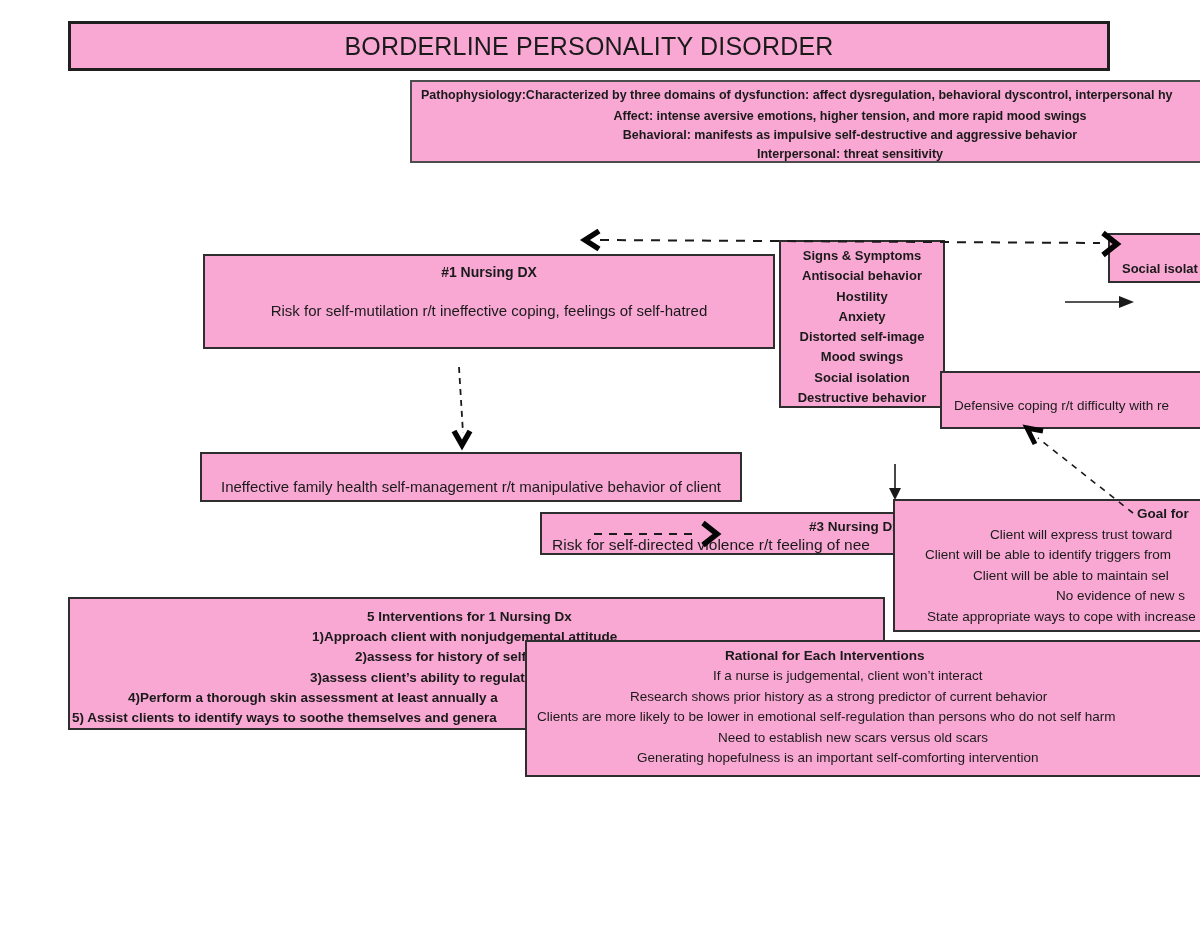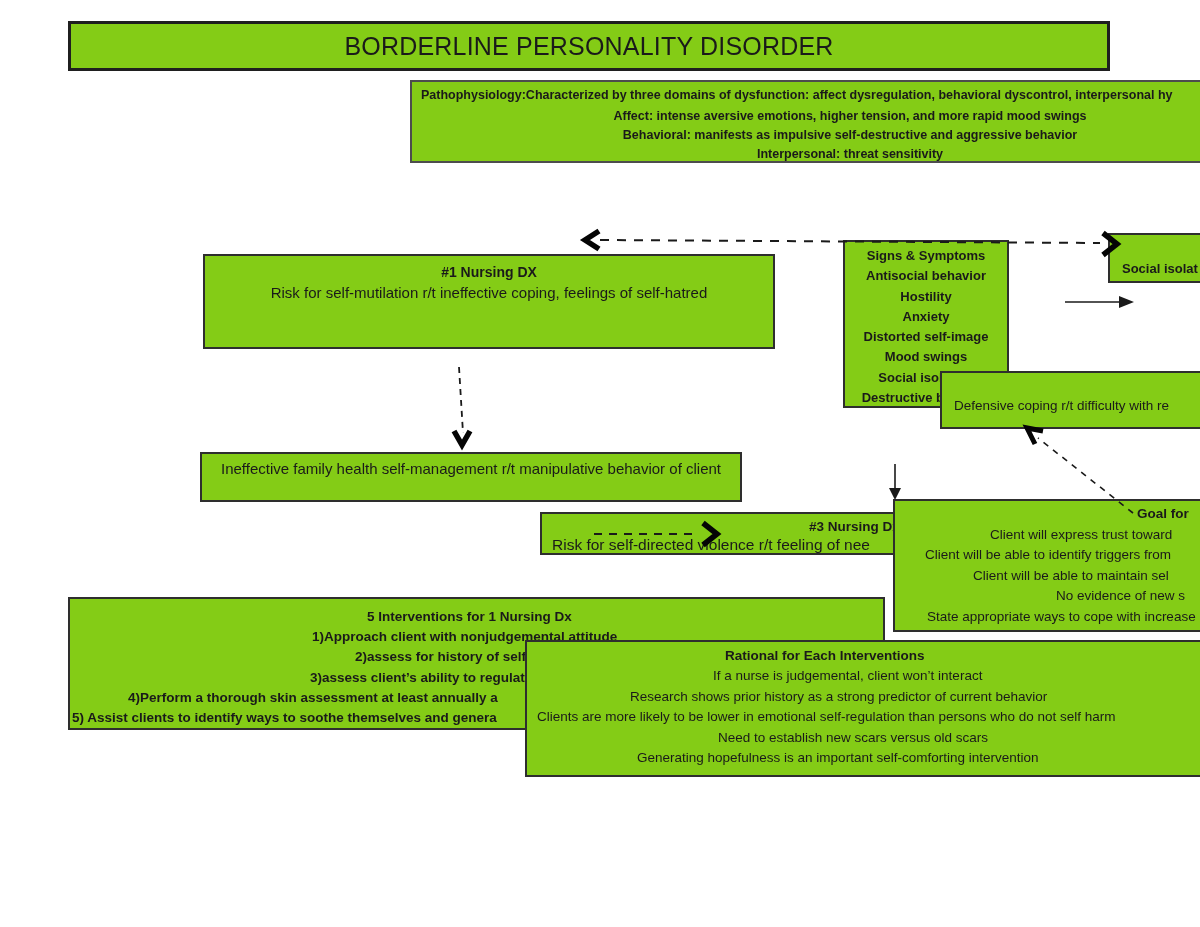--- a/index.html
+++ b/index.html
@@ -1,36 +1,36 @@
 <!DOCTYPE html>
 <html><head>
 <meta charset="utf-8">
 <style>
   html,body{margin:0;padding:0;background:#fff;}
   .page{position:relative;width:1200px;height:927px;background:#ffffff;overflow:hidden;
         font-family:"Liberation Sans","DejaVu Sans",sans-serif;color:#1a1a1a;}
-  .box{position:absolute;background:#84cc16;border:2px solid #2e2e2e;box-sizing:border-box;}
+  .box{position:absolute;background:#f9a8d4;border:2px solid #2e2e2e;box-sizing:border-box;}
   .abs{position:absolute;white-space:nowrap;}
   .b{font-weight:bold;}
   .ctr{text-align:center;}
 
   .title-box{left:68px;top:21px;width:1042px;height:50px;border-width:3px;border-color:#1f1f1f;
              display:flex;align-items:center;justify-content:center;}
   .title-box span{font-size:25px;letter-spacing:.2px;}
 
   .patho-box{left:410px;top:80px;width:880px;height:83px;border-color:#4d4d4d;font-size:12.5px;}
   .patho-box .abs{font-weight:bold;}
   .patho-rest{margin-top:25px;font-weight:bold;line-height:19px;}
 
   .n1-box{left:203px;top:254px;width:572px;height:95px;padding-top:6px;}
   .n2-box{left:200px;top:452px;width:542px;height:50px;padding-top:4px;}
   .nx-head{font-size:14px;font-weight:bold;line-height:20px;}
-  .nx-body{font-size:15px;line-height:21px;}
+  .nx-body{font-size:15px;line-height:21px;margin-top:18px;}
 
-  .signs-box{left:843px;top:240px;width:166px;height:168px;padding-top:4px;
+  .signs-box{left:779px;top:240px;width:166px;height:168px;padding-top:4px;
              font-size:13px;font-weight:bold;line-height:20.3px;}
 
   .social-box{left:1108px;top:233px;width:180px;height:50px;font-size:13px;}
   .defensive-box{left:940px;top:371px;width:350px;height:58px;font-size:13.5px;}
 
   .n3-box{left:540px;top:512px;width:645px;height:43px;}
   .n3-box .head{font-size:13.5px;font-weight:bold;}
   .n3-box .body{font-size:15.5px;}
 
   .goal-box{left:893px;top:499px;width:420px;height:133px;font-size:13.5px;}

